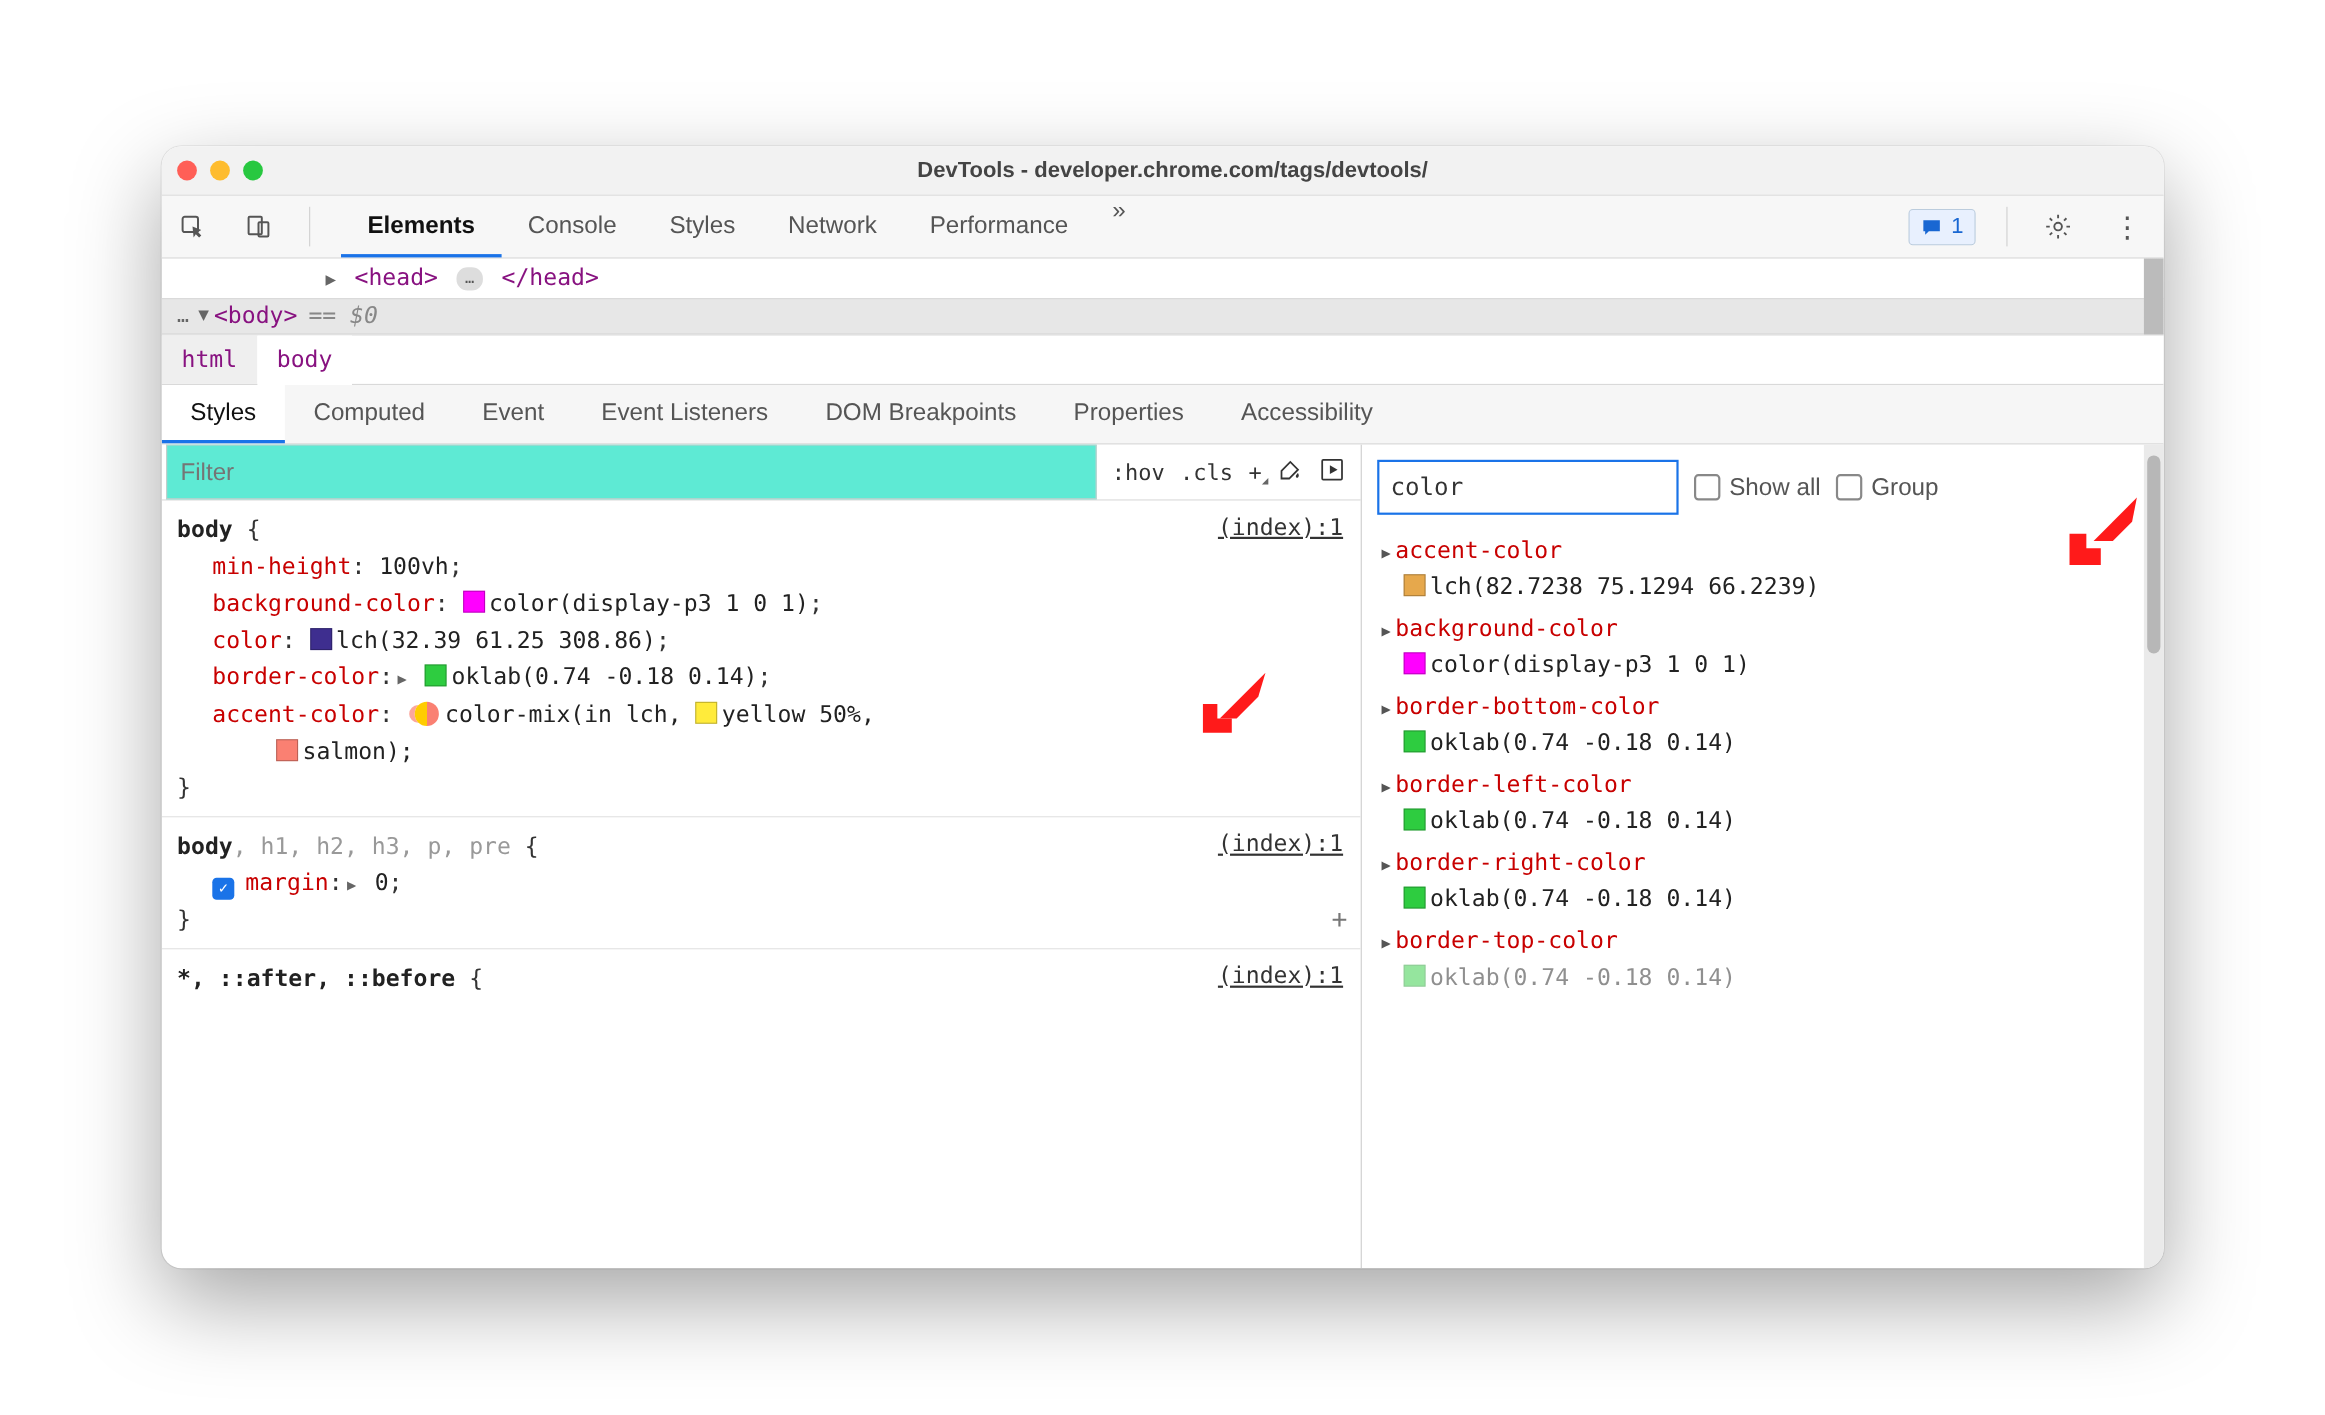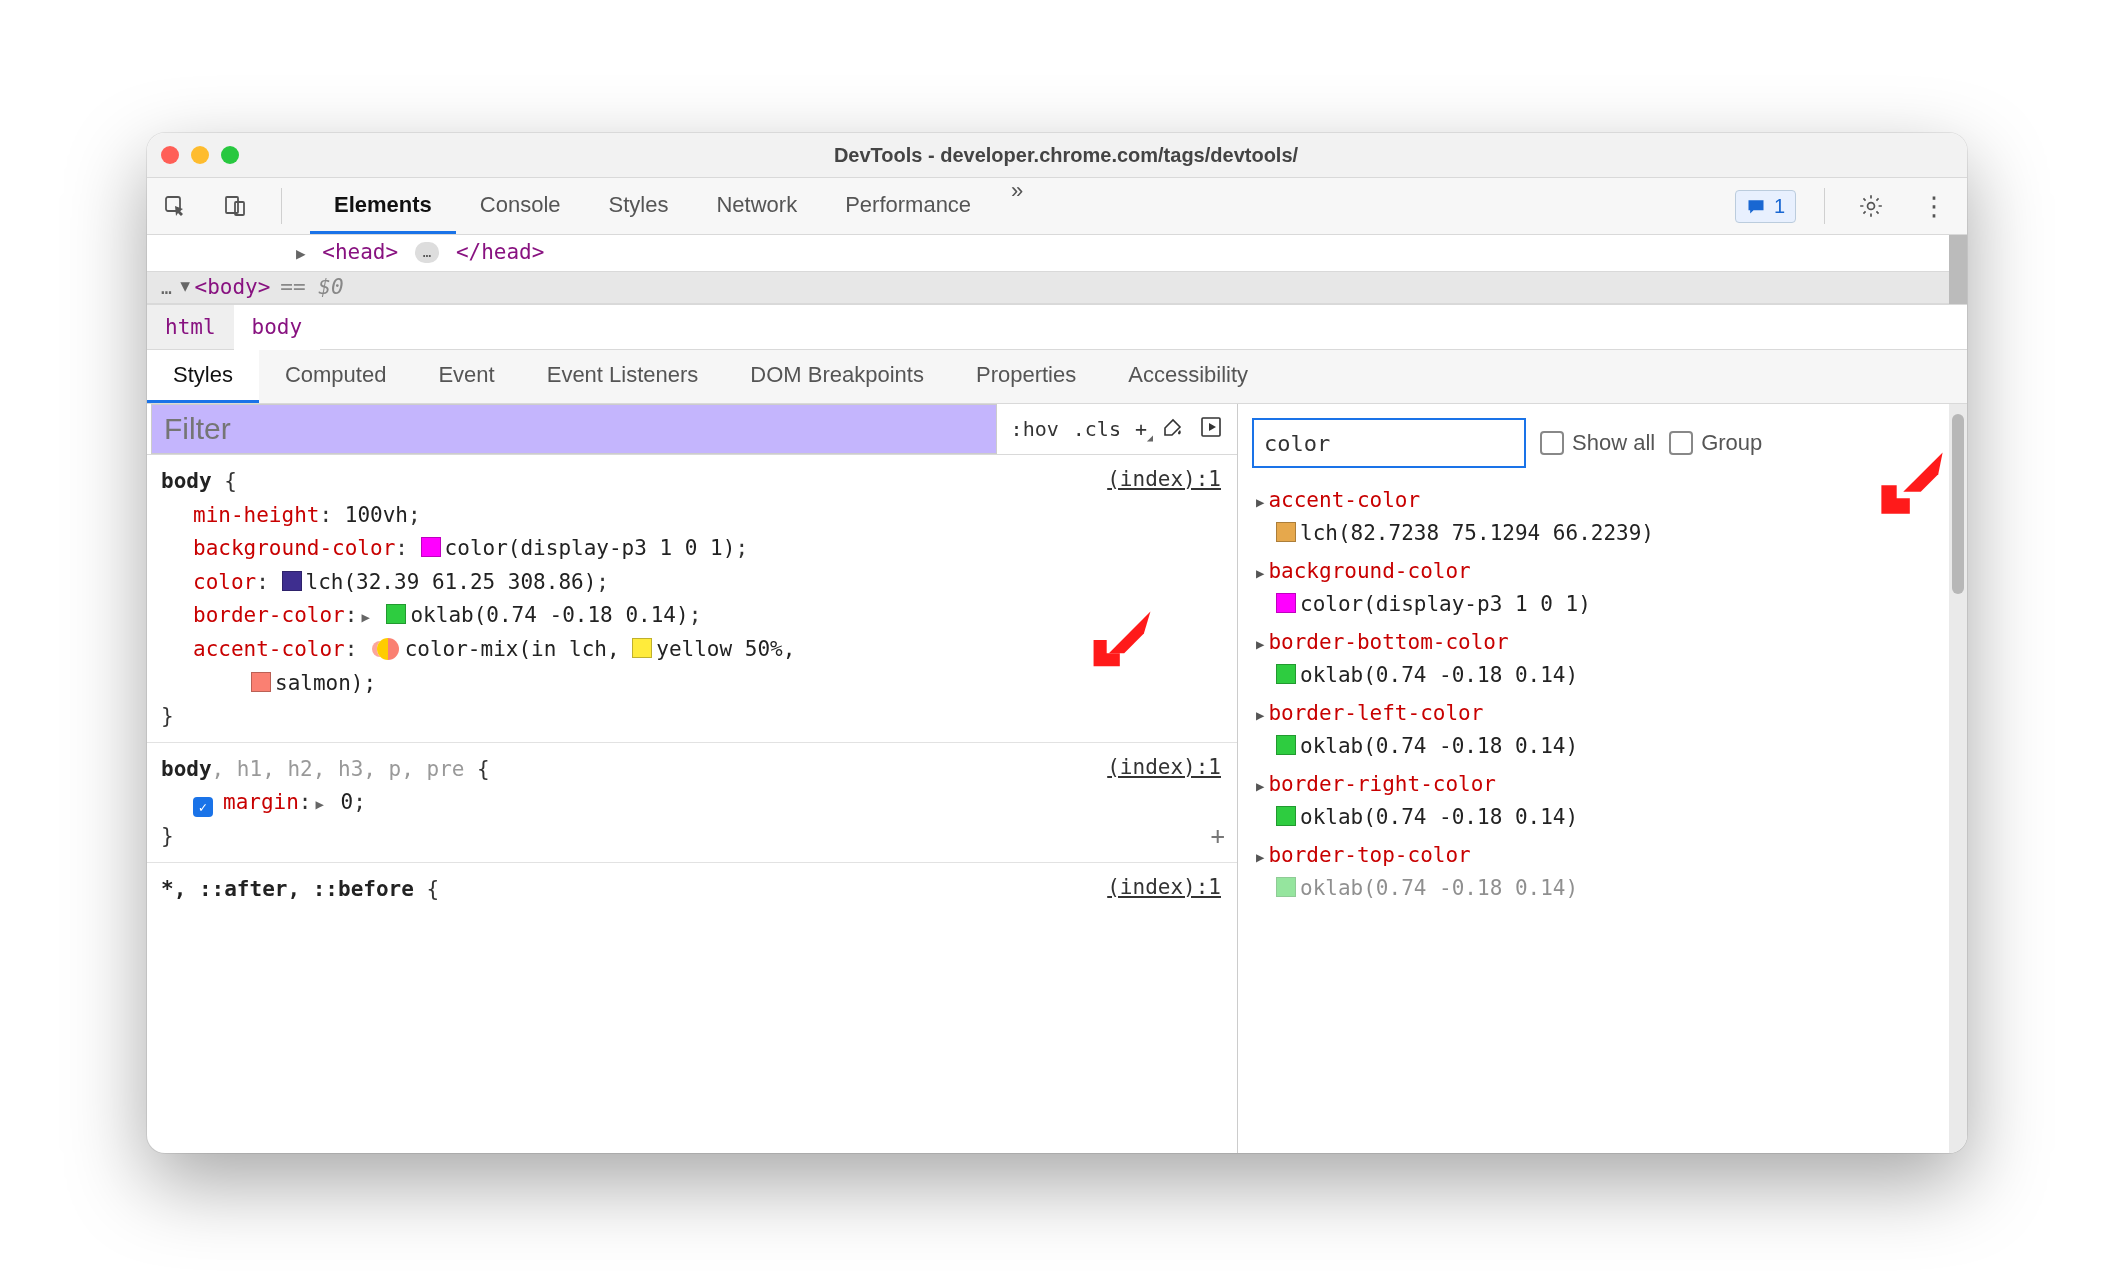--- a/index.html
+++ b/index.html
@@ -176,24 +176,24 @@
   }
 
   
   .filterrow {
     display:flex;align-items:center;
     border-bottom:1px solid #d9d9d9;
     height:50px;
   }
   .filterinput {
     flex:1;min-width:0;
-    font-size:30px;color:#666;
+    font-size:22px;color:#666;
     padding:6px 12px;
     border:1px solid #ccc;margin:4px 0 4px 4px;height:36px;
-    background:#c4b5fd;
+    background:#5eead4;
   }
   .filter-tools {
     display:flex;align-items:center;gap:14px;padding:0 14px;
     font-family:Menlo,monospace;font-size:20px;color:#333;
   }
   .filter-tools .btn { cursor:pointer; }
   .plus-corner { position:relative; }
   .plus-corner::after {
     content:"◢";font-size:10px;color:#666;position:absolute;right:-6px;bottom:-2px;
   }

